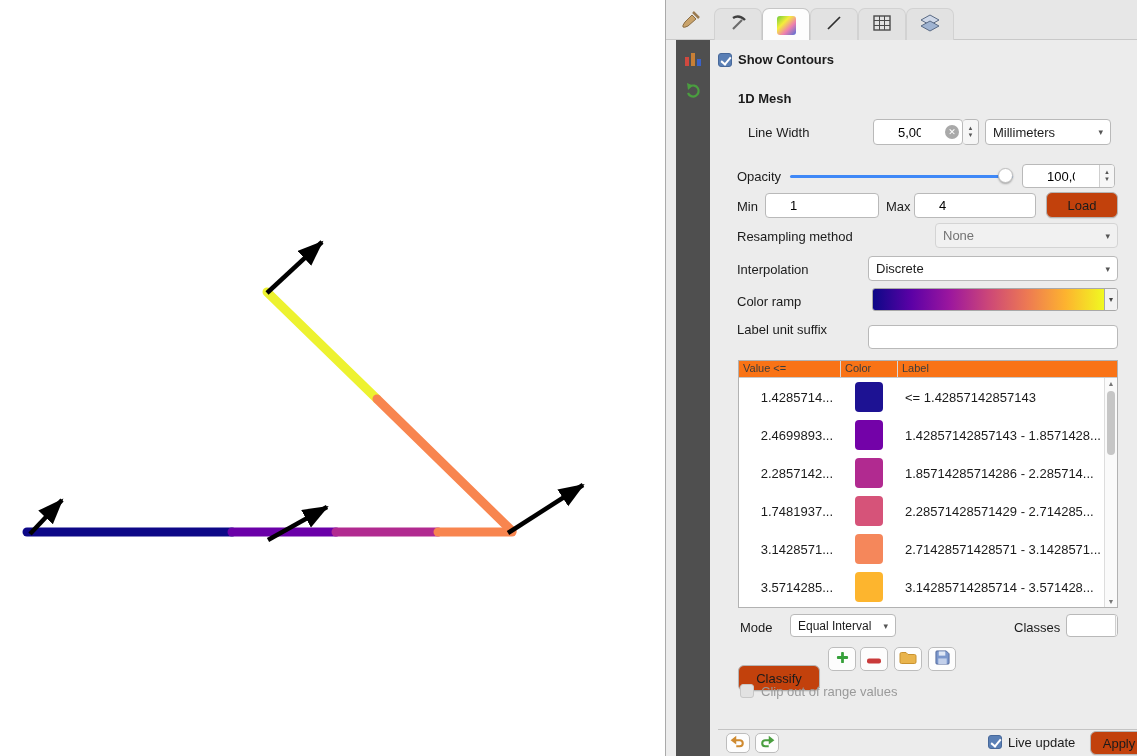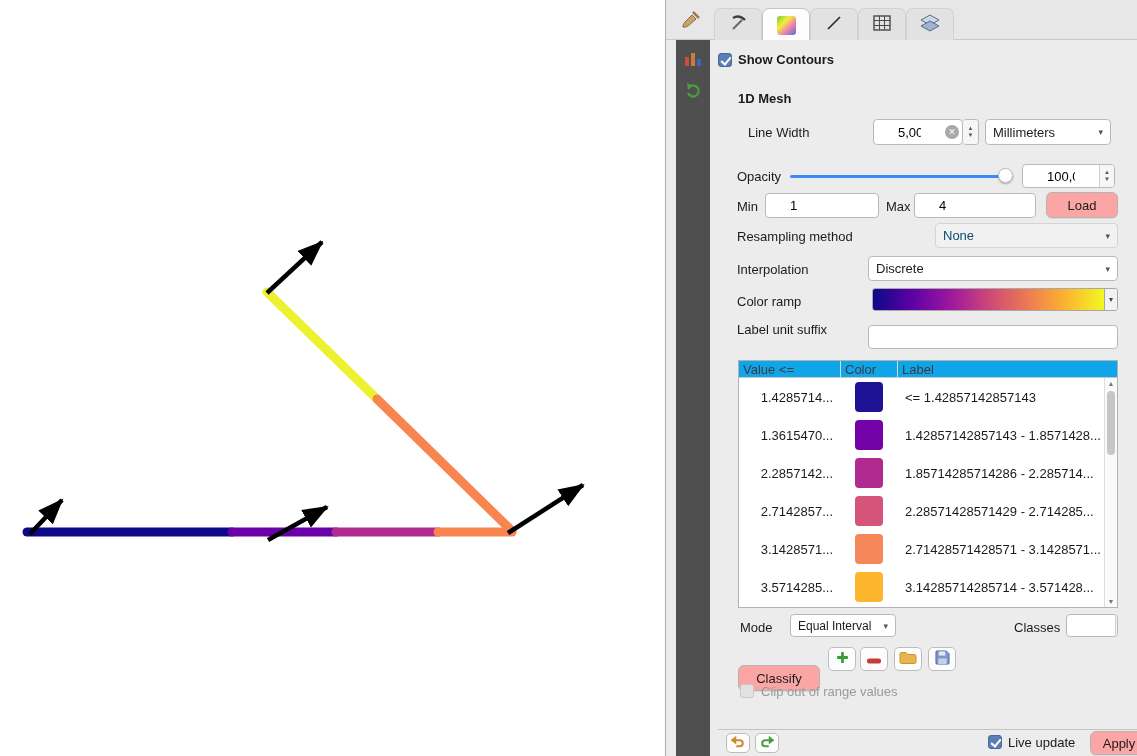--- a/index.html
+++ b/index.html
@@ -36,38 +36,38 @@
   .field{position:absolute;display:flex;align-items:center;background:#fff;border:1px solid #b9b9b9;border-radius:4px;overflow:hidden}
   .field input{flex:1;min-width:0;border:none;outline:none;font:inherit;padding:0 24px;background:transparent}
   .clear-btn{width:14px;height:14px;margin-right:3px;border-radius:50%;background:#a9a9a9;color:#fff;font-size:9px;line-height:14px;text-align:center;flex:none}
   .clear-btn::after{content:"✕"}
   .stepper{flex:none;width:15px;align-self:stretch;border-left:1px solid #cfcfcf;display:flex;flex-direction:column;align-items:center;justify-content:center;color:#555;font-size:6px;line-height:1.2;background:#f6f6f6}
   .stepper::before{content:"▲"}
   .stepper::after{content:"▼"}
   .combo{position:absolute;display:flex;align-items:center;justify-content:space-between;background:#fff;border:1px solid #b9b9b9;border-radius:4px;padding:0 7px;font-size:13px}
   .combo .arr{color:#555;font-size:9px;margin-left:6px}
   .combo .arr::after{content:"▾"}
-  .combo.dis{background:#f1f1f1;border-color:#d4d4d4;color:#0c4a6e}
-  .btn{position:absolute;display:flex;align-items:center;justify-content:center;background:#fca5a5;border:1px solid #b5b5b5;border-radius:6px;font-size:13px;box-shadow:0 1px 1px rgba(0,0,0,.08)}
+  .combo.dis{background:#f1f1f1;border-color:#d4d4d4;color:#737373}
+  .btn{position:absolute;display:flex;align-items:center;justify-content:center;background:#c2410c;border:1px solid #b5b5b5;border-radius:6px;font-size:13px;box-shadow:0 1px 1px rgba(0,0,0,.08)}
   .tool-btn{position:absolute;width:28px;height:24px;display:flex;align-items:center;justify-content:center;background:#fdfdfd;border:1px solid #bdbdbd;border-radius:5px}
 
   
   .slider{position:absolute;height:16px}
   .slider .track{position:absolute;left:0;right:0;top:7px;height:3px;border-radius:2px}
   .slider .handle{position:absolute;top:0;right:0;width:15px;height:15px;border-radius:50%;background:#fff;border:1px solid #bfbfbf;box-shadow:0 1px 2px rgba(0,0,0,.3)}
 
   
   .ramp{position:absolute;display:flex;border:1px solid #a8a8a8;border-radius:3px;overflow:hidden;background:#fff}
   .ramp .grad{flex:1}
   .ramp .dd{width:13px;border-left:1px solid #a8a8a8;background:#f2f2f2;display:flex;align-items:center;justify-content:center;font-size:8px;color:#444}
   .ramp .dd::after{content:"▾"}
 
   
   #class-table{position:absolute;background:#fff;border:1px solid #b2b2b2}
-  .thead{display:grid;grid-template-columns:102px 57px 1fr;height:17px;background:#0ea5e9;border-bottom:1px solid #c9c9c9;font-size:13px;color:#3c3c3c}
+  .thead{display:grid;grid-template-columns:102px 57px 1fr;height:17px;background:#f97316;border-bottom:1px solid #c9c9c9;font-size:11px;color:#3c3c3c}
   .thead>div{padding:1px 4px;border-right:1px solid #d8d8d8;overflow:hidden;white-space:nowrap}
   .trow{display:grid;grid-template-columns:102px 57px 1fr;height:38px;align-items:center}
   .trow .val{text-align:right;padding-right:8px;overflow:hidden;white-space:nowrap}
   .trow .sw{width:28px;height:30px;border-radius:4px;margin-left:14px}
   .trow .lab{padding-left:7px;overflow:hidden;white-space:nowrap}
   .vscroll{position:absolute;top:17px;right:0;bottom:0;width:13px;background:#fafafa;border-left:1px solid #ddd}
   .vscroll .up,.vscroll .dn{position:absolute;left:0;right:0;height:11px;font-size:7px;color:#777;text-align:center;line-height:11px}
   .vscroll .up{top:0}.vscroll .up::after{content:"▲"}
   .vscroll .dn{bottom:0}.vscroll .dn::after{content:"▼"}
   .vscroll .thumb{position:absolute;left:2px;right:2px;top:13px;height:64px;background:#c6c6c6;border-radius:4px}
@@ -231,35 +231,35 @@
         <div style="border-right:none">Label</div>
       </div>
       <div class="trow">
         <div class="val">1.4285714...</div>
         <div>
             <span class="sw" style="display: block; background: rgb(29, 18, 147);"></span>
           </div>
         <div class="lab">&lt;= 1.42857142857143</div>
       </div>
       <div class="trow">
-        <div class="val">1.3615470...</div>
+        <div class="val">2.4699893...</div>
         <div>
             <span class="sw" style="display: block; background: rgb(115, 2, 168);"></span>
           </div>
         <div class="lab">1.42857142857143 - 1.8571428...</div>
       </div>
       <div class="trow">
         <div class="val">2.2857142...</div>
         <div>
             <span class="sw" style="display: block; background: rgb(177, 42, 144);"></span>
           </div>
         <div class="lab">1.85714285714286 - 2.285714...</div>
       </div>
       <div class="trow">
-        <div class="val">2.7142857...</div>
+        <div class="val">1.7481937...</div>
         <div>
             <span class="sw" style="display: block; background: rgb(214, 83, 121);"></span>
           </div>
         <div class="lab">2.28571428571429 - 2.714285...</div>
       </div>
       <div class="trow">
         <div class="val">3.1428571...</div>
         <div>
             <span class="sw" style="display: block; background: rgb(245, 135, 91);"></span>
           </div>

